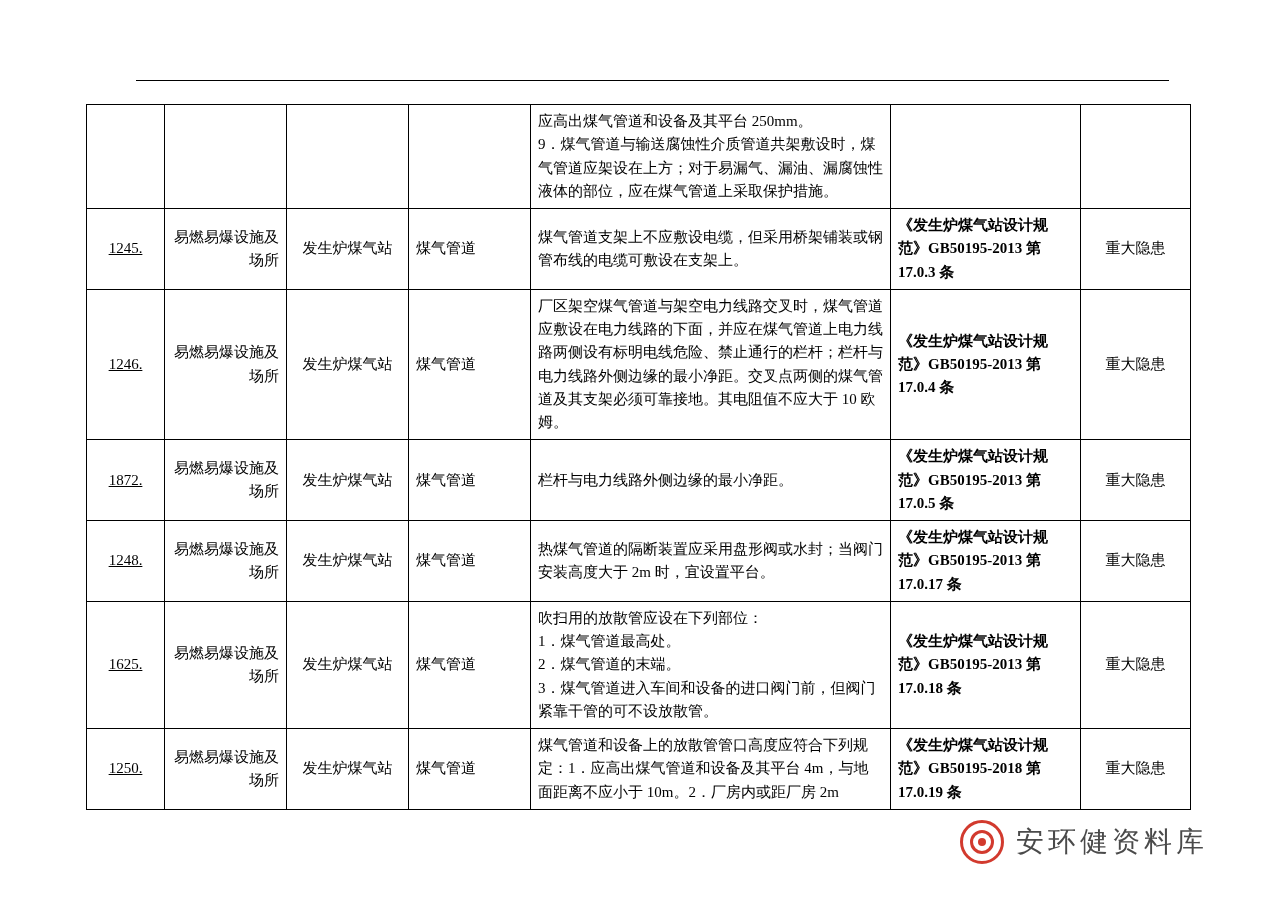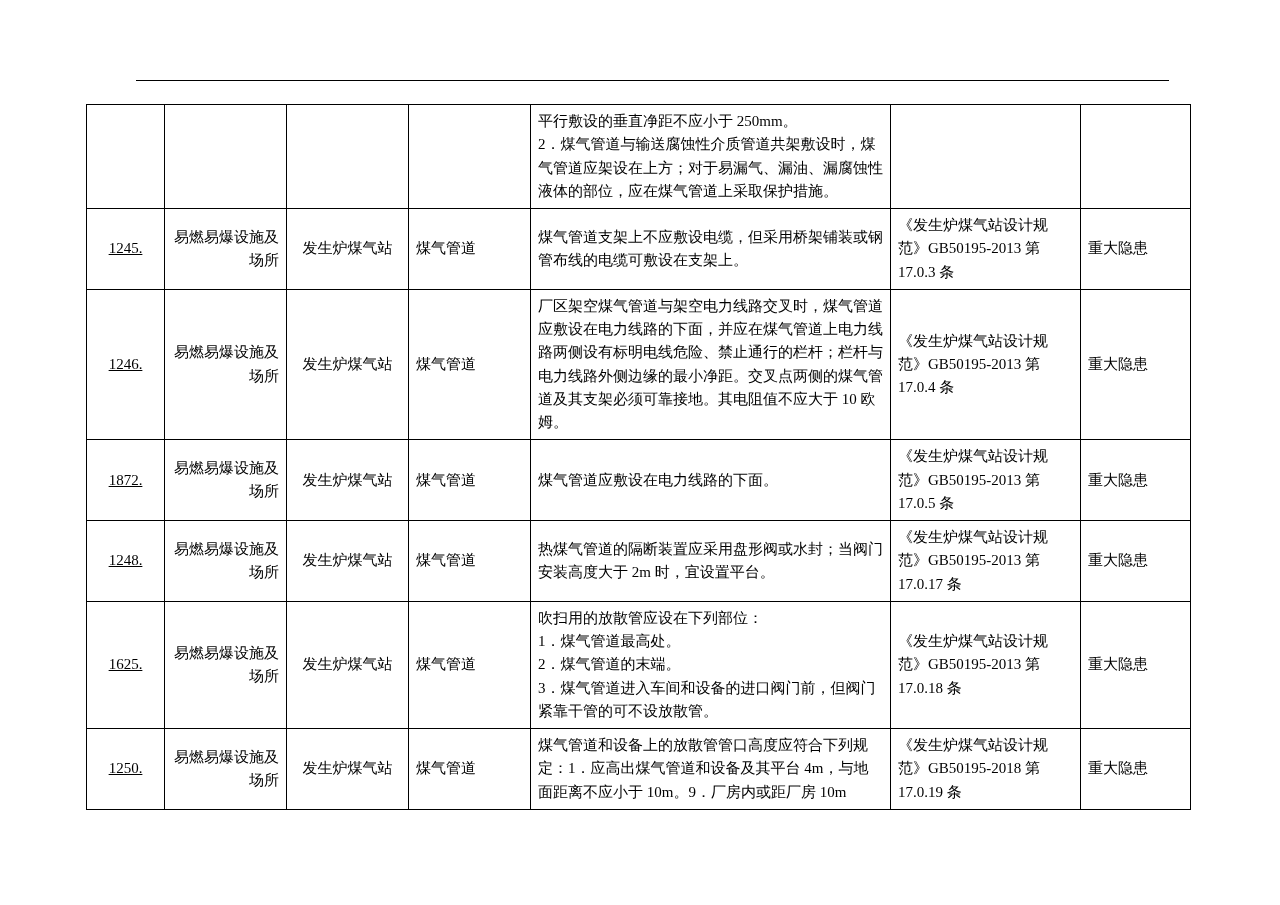--- a/index.html
+++ b/index.html
@@ -53,22 +53,22 @@
   col.c-part  { width: 122px; }
   col.c-desc  { width: 360px; }
   col.c-ref   { width: 190px; }
   col.c-level { width: 110px; }
 
   td.num      { text-align: center; text-decoration: underline; }
   td.cat      { text-align: right; }
   td.site     { text-align: center; margin-left: 19px; }
   td.part     { text-align: left; }
   td.desc     { text-align: left; }
-  td.ref      { text-align: left; }
-  td.level    { }
+  td.ref      { text-align: left; font-weight: bold; }
+  td.level    { text-align: center; }
   .cell-line { display: block; }
   .empty-cell { padding: 0; }
 
   
   .logo {
     position: absolute;
     left: 960px;
     top: 820px;
     display: flex;
     align-items: center;
@@ -128,22 +128,22 @@
         <col class="c-level">
       </colgroup>
       <tbody>
 
         <tr>
           <td class="num empty-cell"></td>
           <td class="cat empty-cell"></td>
           <td class="site empty-cell"></td>
           <td class="part empty-cell"></td>
           <td class="desc">
-              <span class="cell-line">平行敷设的垂直净距不应小于 250mm。</span>
-              <span class="cell-line">2．煤气管道与输送腐蚀性介质管道共架敷设时，煤气管道应架设在上方；对于易漏气、漏油、漏腐蚀性液体的部位，应在煤气管道上采取保护措施。</span>
+              <span class="cell-line">应高出煤气管道和设备及其平台 250mm。</span>
+              <span class="cell-line">9．煤气管道与输送腐蚀性介质管道共架敷设时，煤气管道应架设在上方；对于易漏气、漏油、漏腐蚀性液体的部位，应在煤气管道上采取保护措施。</span>
             </td>
           <td class="ref empty-cell"></td>
           <td class="level empty-cell"></td>
         </tr>
 
         <tr>
           <td class="num">1245.</td>
           <td class="cat">易燃易爆设施及场所</td>
           <td class="site">发生炉煤气站</td>
           <td class="part">煤气管道</td>
@@ -160,21 +160,21 @@
           <td class="desc">厂区架空煤气管道与架空电力线路交叉时，煤气管道应敷设在电力线路的下面，并应在煤气管道上电力线路两侧设有标明电线危险、禁止通行的栏杆；栏杆与电力线路外侧边缘的最小净距。交叉点两侧的煤气管道及其支架必须可靠接地。其电阻值不应大于 10 欧姆。</td>
           <td class="ref">《发生炉煤气站设计规范》GB50195-2013 第17.0.4 条</td>
           <td class="level">重大隐患</td>
         </tr>
 
         <tr>
           <td class="num">1872.</td>
           <td class="cat">易燃易爆设施及场所</td>
           <td class="site">发生炉煤气站</td>
           <td class="part">煤气管道</td>
-          <td class="desc">煤气管道应敷设在电力线路的下面。</td>
+          <td class="desc">栏杆与电力线路外侧边缘的最小净距。</td>
           <td class="ref">《发生炉煤气站设计规范》GB50195-2013 第17.0.5 条</td>
           <td class="level">重大隐患</td>
         </tr>
 
         <tr>
           <td class="num">1248.</td>
           <td class="cat">易燃易爆设施及场所</td>
           <td class="site">发生炉煤气站</td>
           <td class="part">煤气管道</td>
           <td class="desc">热煤气管道的隔断装置应采用盘形阀或水封；当阀门安装高度大于 2m 时，宜设置平台。</td>
@@ -195,23 +195,27 @@
             </td>
           <td class="ref">《发生炉煤气站设计规范》GB50195-2013 第17.0.18 条</td>
           <td class="level">重大隐患</td>
         </tr>
 
         <tr>
           <td class="num">1250.</td>
           <td class="cat">易燃易爆设施及场所</td>
           <td class="site">发生炉煤气站</td>
           <td class="part">煤气管道</td>
-          <td class="desc">煤气管道和设备上的放散管管口高度应符合下列规定：1．应高出煤气管道和设备及其平台 4m，与地面距离不应小于 10m。9．厂房内或距厂房 10m</td>
+          <td class="desc">煤气管道和设备上的放散管管口高度应符合下列规定：1．应高出煤气管道和设备及其平台 4m，与地面距离不应小于 10m。2．厂房内或距厂房 2m</td>
           <td class="ref">《发生炉煤气站设计规范》GB50195-2018 第17.0.19 条</td>
           <td class="level">重大隐患</td>
         </tr>
 
       </tbody>
     </table>
   </div>
 
+  <div class="logo">
+    <span class="logo-mark"></span>
+    <span class="logo-text">安环健资料库</span>
+  </div>
 
 </div>
 
 </body></html>

